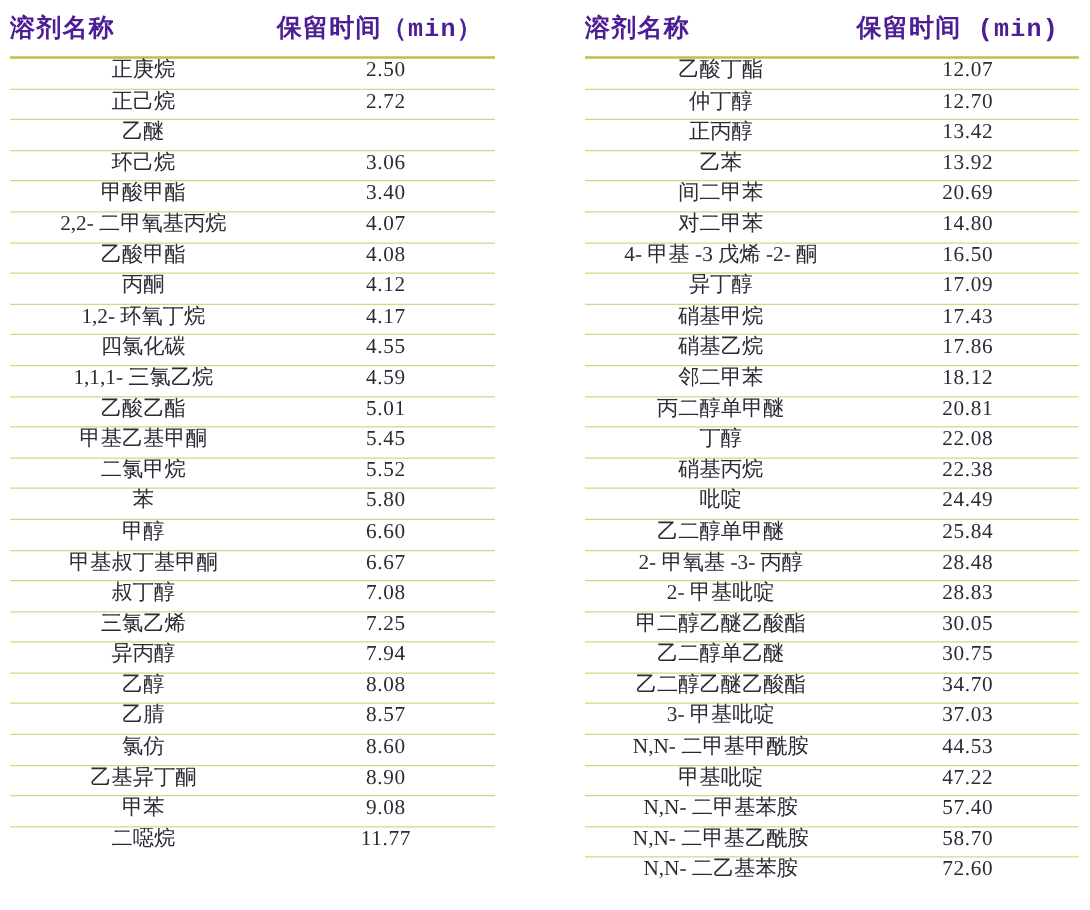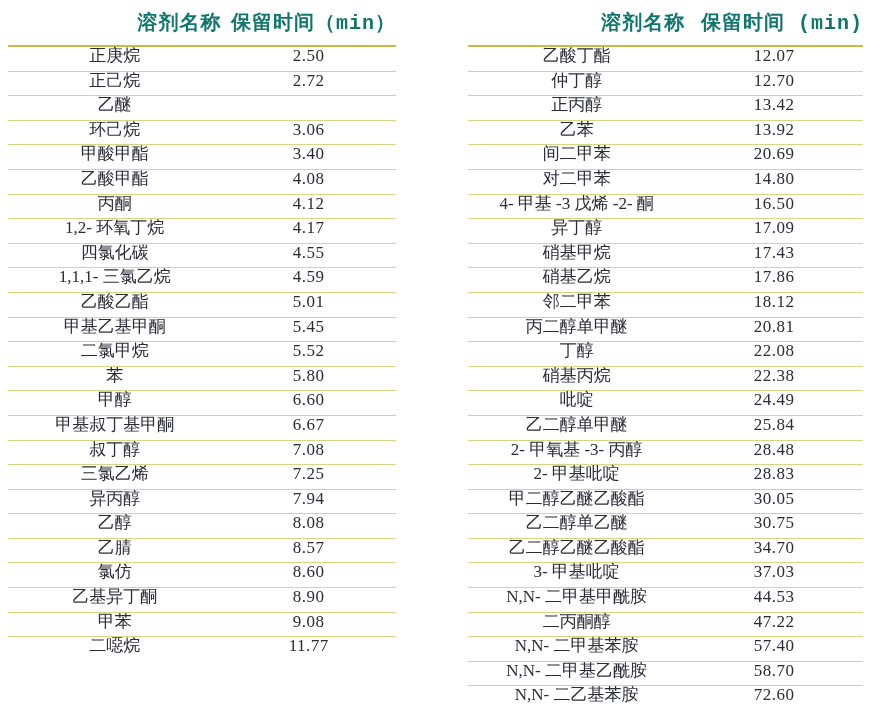--- a/index.html
+++ b/index.html
@@ -24,22 +24,22 @@
   .solvent-table.right { left: 468px; width: 395px; }
   .thead {
     display: flex;
     height: 47px;
     align-items: center;
     border-bottom: 2px solid #c5bd45;
   }
   .th {
     font-size: 20px;
     font-weight: 600;
-    color: #0f766e;
-    text-align: right;
+    color: #4c1d95;
+    text-align: left;
     letter-spacing: 1px;
   }
   .th.name { width: 55%; }
   .th.time { width: 45%; font-family: Liberation Mono, monospace; }
   .row {
     display: flex;
     height: 24.6px;
     align-items: flex-start;
     border-bottom: 1px solid #d3d883;
   }
@@ -78,20 +78,24 @@
         </div>
         <div class="row">
           <div class="cell name">环己烷</div>
           <div class="cell time">3.06</div>
         </div>
         <div class="row">
           <div class="cell name">甲酸甲酯</div>
           <div class="cell time">3.40</div>
         </div>
         <div class="row">
+          <div class="cell name">2,2- 二甲氧基丙烷</div>
+          <div class="cell time">4.07</div>
+        </div>
+        <div class="row">
           <div class="cell name">乙酸甲酯</div>
           <div class="cell time">4.08</div>
         </div>
         <div class="row">
           <div class="cell name">丙酮</div>
           <div class="cell time">4.12</div>
         </div>
         <div class="row">
           <div class="cell name">1,2- 环氧丁烷</div>
           <div class="cell time">4.17</div>
@@ -259,21 +263,21 @@
         </div>
         <div class="row">
           <div class="cell name">3- 甲基吡啶</div>
           <div class="cell time">37.03</div>
         </div>
         <div class="row">
           <div class="cell name">N,N- 二甲基甲酰胺</div>
           <div class="cell time">44.53</div>
         </div>
         <div class="row">
-          <div class="cell name">二丙酮醇</div>
+          <div class="cell name">甲基吡啶</div>
           <div class="cell time">47.22</div>
         </div>
         <div class="row">
           <div class="cell name">N,N- 二甲基苯胺</div>
           <div class="cell time">57.40</div>
         </div>
         <div class="row">
           <div class="cell name">N,N- 二甲基乙酰胺</div>
           <div class="cell time">58.70</div>
         </div>

